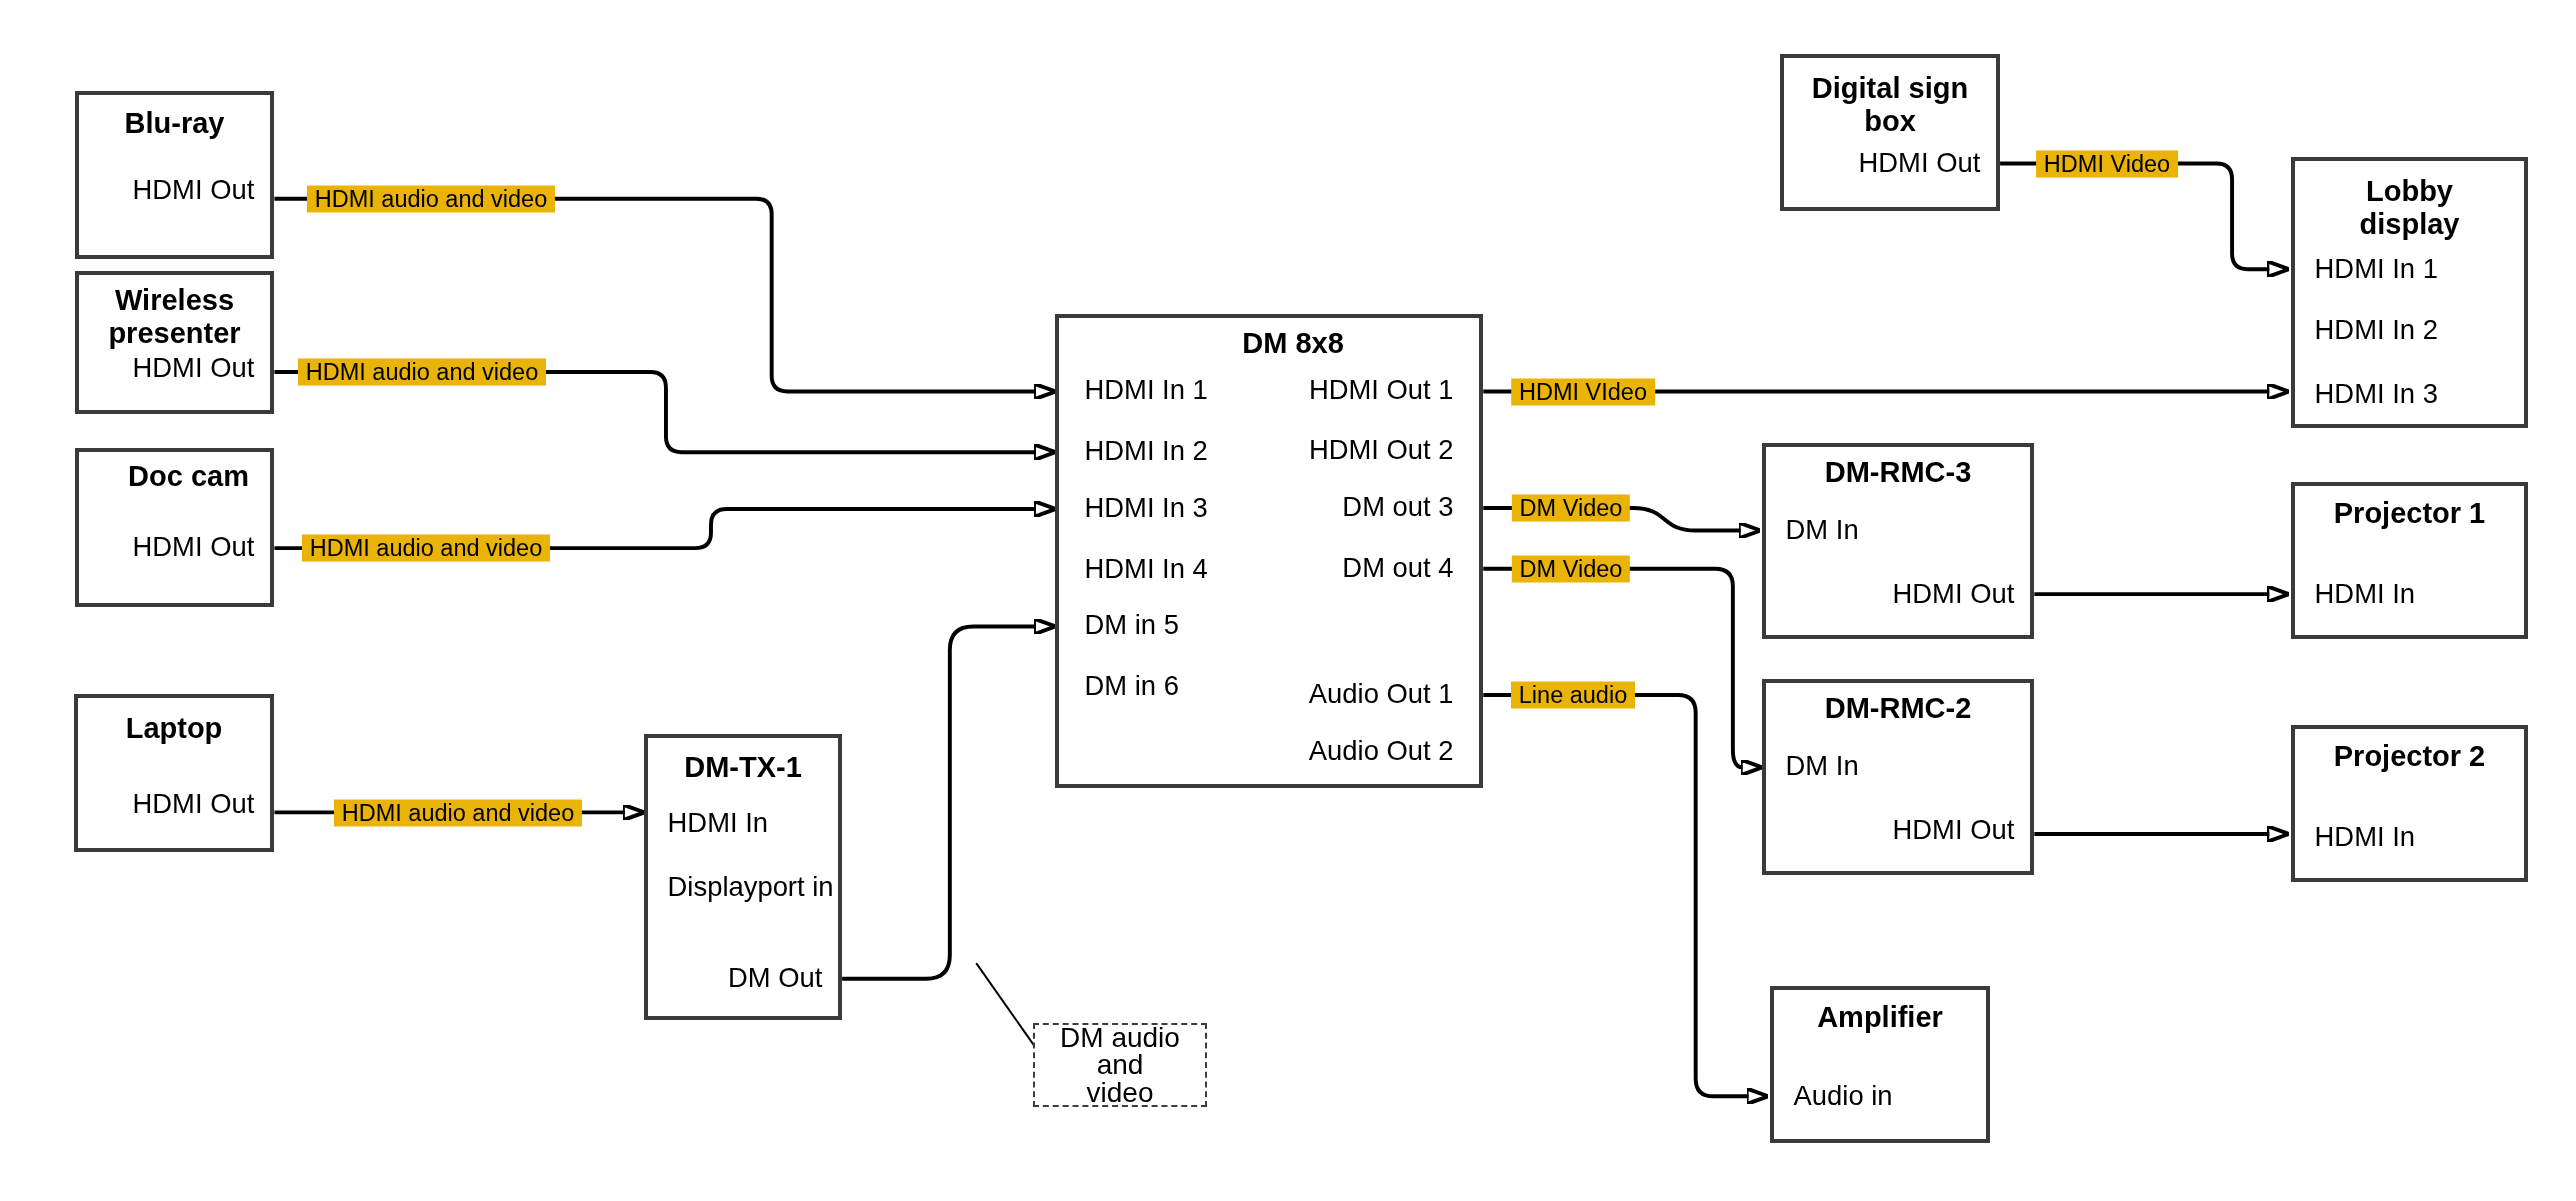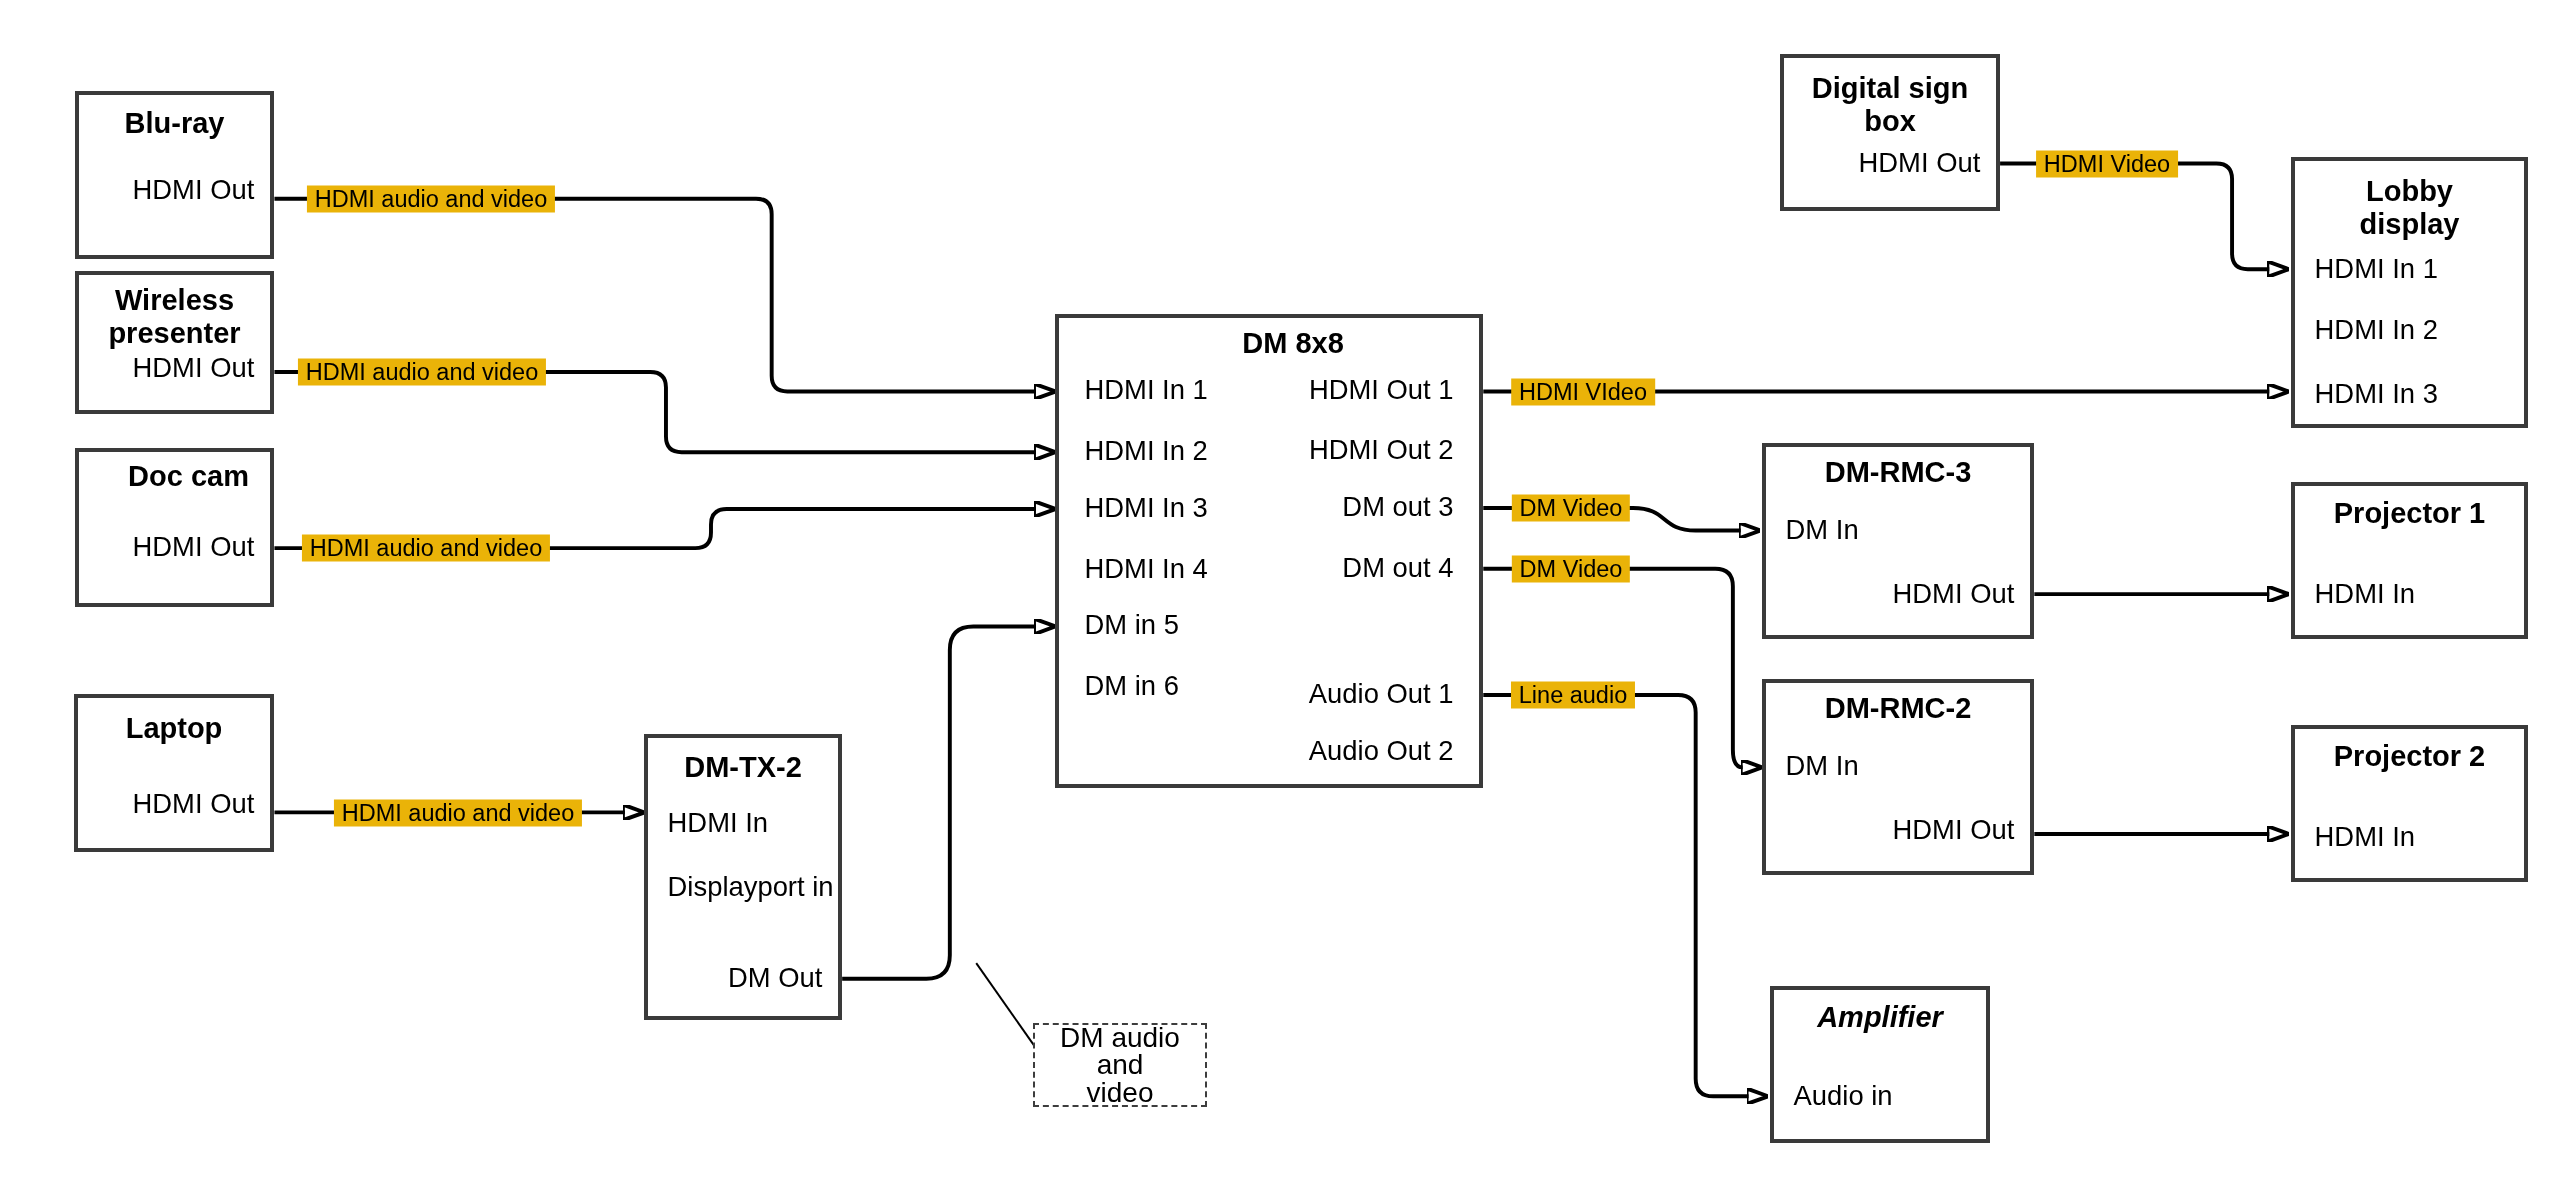--- a/index.html
+++ b/index.html
@@ -98,21 +98,21 @@
     <div class="title" style="top:6.9px;padding-left:28px;">Doc cam</div>
     <div class="port right" style="top:95px;">HDMI Out</div>
   </div>
 
   <div class="node" style="left:74px;top:694px;width:200px;height:158px;">
     <div class="title" style="top:12.7px;">Laptop</div>
     <div class="port right" style="top:106px;">HDMI Out</div>
   </div>
 
   <div class="node" style="left:644px;top:734px;width:198px;height:286px;">
-    <div class="title" style="top:11.7px;">DM-TX-2</div>
+    <div class="title" style="top:11.7px;">DM-TX-1</div>
     <div class="port left" style="top:85px;">HDMI In</div>
     <div class="port left" style="top:149px;">Displayport in</div>
     <div class="port right" style="top:240px;">DM Out</div>
   </div>
 
   <div class="node" style="left:1055px;top:314px;width:428px;height:474px;">
     <div class="title" style="top:7.8px;padding-left:48px;">DM 8x8</div>
     <div class="port left" style="left:25.5px;top:72px;">HDMI In 1</div>
     <div class="port left" style="left:25.5px;top:133px;">HDMI In 2</div>
     <div class="port left" style="left:25.5px;top:190px;">HDMI In 3</div>
@@ -157,21 +157,21 @@
     <div class="port left" style="top:83px;">DM In</div>
     <div class="port right" style="top:147px;">HDMI Out</div>
   </div>
 
   <div class="node" style="left:2291px;top:725px;width:237px;height:157px;">
     <div class="title" style="top:9.8px;">Projector 2</div>
     <div class="port left" style="top:108px;">HDMI In</div>
   </div>
 
   <div class="node" style="left:1770px;top:986px;width:220px;height:157px;">
-    <div class="title" style="top:9.8px;font-style:italic;">Amplifier</div>
+    <div class="title" style="top:9.8px;">Amplifier</div>
     <div class="port left" style="top:106px;">Audio in</div>
   </div>
 
   <div class="llabel" style="left:431px;top:199px;">HDMI audio and video</div>
   <div class="llabel" style="left:422px;top:372px;">HDMI audio and video</div>
   <div class="llabel" style="left:426px;top:548px;">HDMI audio and video</div>
   <div class="llabel" style="left:458px;top:813px;">HDMI audio and video</div>
   <div class="llabel" style="left:1583px;top:392px;">HDMI VIdeo</div>
   <div class="llabel" style="left:2107px;top:164px;">HDMI Video</div>
   <div class="llabel" style="left:1571px;top:508px;">DM Video</div>

